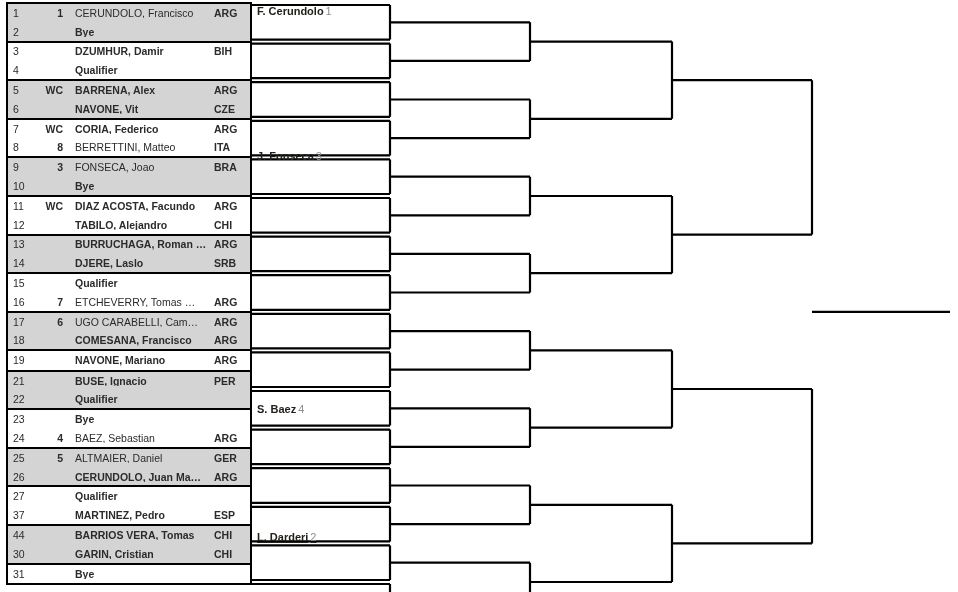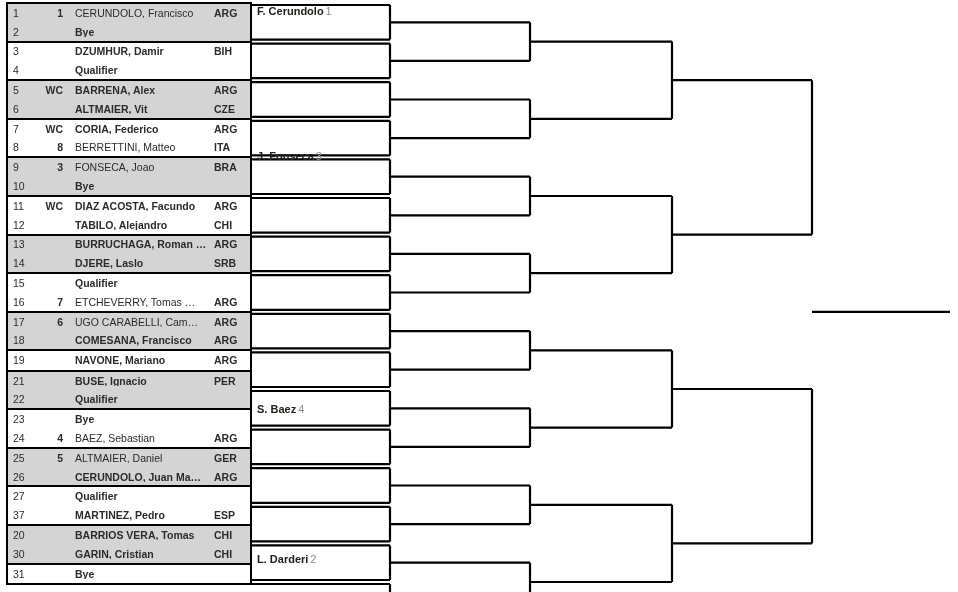--- a/index.html
+++ b/index.html
@@ -138,21 +138,21 @@
       <div class="match-group shaded">
         <div class="p-row">
           <span class="c-pos">5</span>
           <span class="c-seed">WC</span>
           <span class="c-name">BARRENA, Alex</span>
           <span class="c-ctry">ARG</span>
         </div>
         <div class="p-row">
           <span class="c-pos">6</span>
           <span class="c-seed"></span>
-          <span class="c-name">ALTMAIER, Vit</span>
+          <span class="c-name">NAVONE, Vit</span>
           <span class="c-ctry">CZE</span>
         </div>
       </div>
       <div class="match-group">
         <div class="p-row">
           <span class="c-pos">7</span>
           <span class="c-seed">WC</span>
           <span class="c-name">CORIA, Federico</span>
           <span class="c-ctry">ARG</span>
         </div>
@@ -292,21 +292,21 @@
         </div>
         <div class="p-row">
           <span class="c-pos">37</span>
           <span class="c-seed"></span>
           <span class="c-name">MARTINEZ, Pedro</span>
           <span class="c-ctry">ESP</span>
         </div>
       </div>
       <div class="match-group shaded">
         <div class="p-row">
-          <span class="c-pos">20</span>
+          <span class="c-pos">44</span>
           <span class="c-seed"></span>
           <span class="c-name">BARRIOS VERA, Tomas</span>
           <span class="c-ctry">CHI</span>
         </div>
         <div class="p-row">
           <span class="c-pos">30</span>
           <span class="c-seed"></span>
           <span class="c-name">GARIN, Cristian</span>
           <span class="c-ctry">CHI</span>
         </div>
@@ -363,16 +363,16 @@
     <g id="g-f" stroke="#000" stroke-width="2.2" fill="none">
         <path d="M 812 157.4 H 812"></path>
         <path d="M 812 311.8 H 950"></path>
       </g>
   </svg>
 
   <div id="winner-labels">
       <div class="win-label" style="left: 257px; top: 6px;"><span>F. Cerundolo</span><span class="seed">1</span></div>
       <div class="win-label" style="left: 257px; top: 151px;"><span>J. Fonseca</span><span class="seed">3</span></div>
       <div class="win-label" style="left: 257px; top: 404px;"><span>S. Baez</span><span class="seed">4</span></div>
-      <div class="win-label" style="left: 257px; top: 554px;"><span>L. Darderi</span><span class="seed">2</span></div>
+      <div class="win-label" style="left: 257px; top: 532px; text-decoration: underline;"><span>L. Darderi</span><span class="seed">2</span></div>
     </div>
 
 </div>
 
 </body></html>

